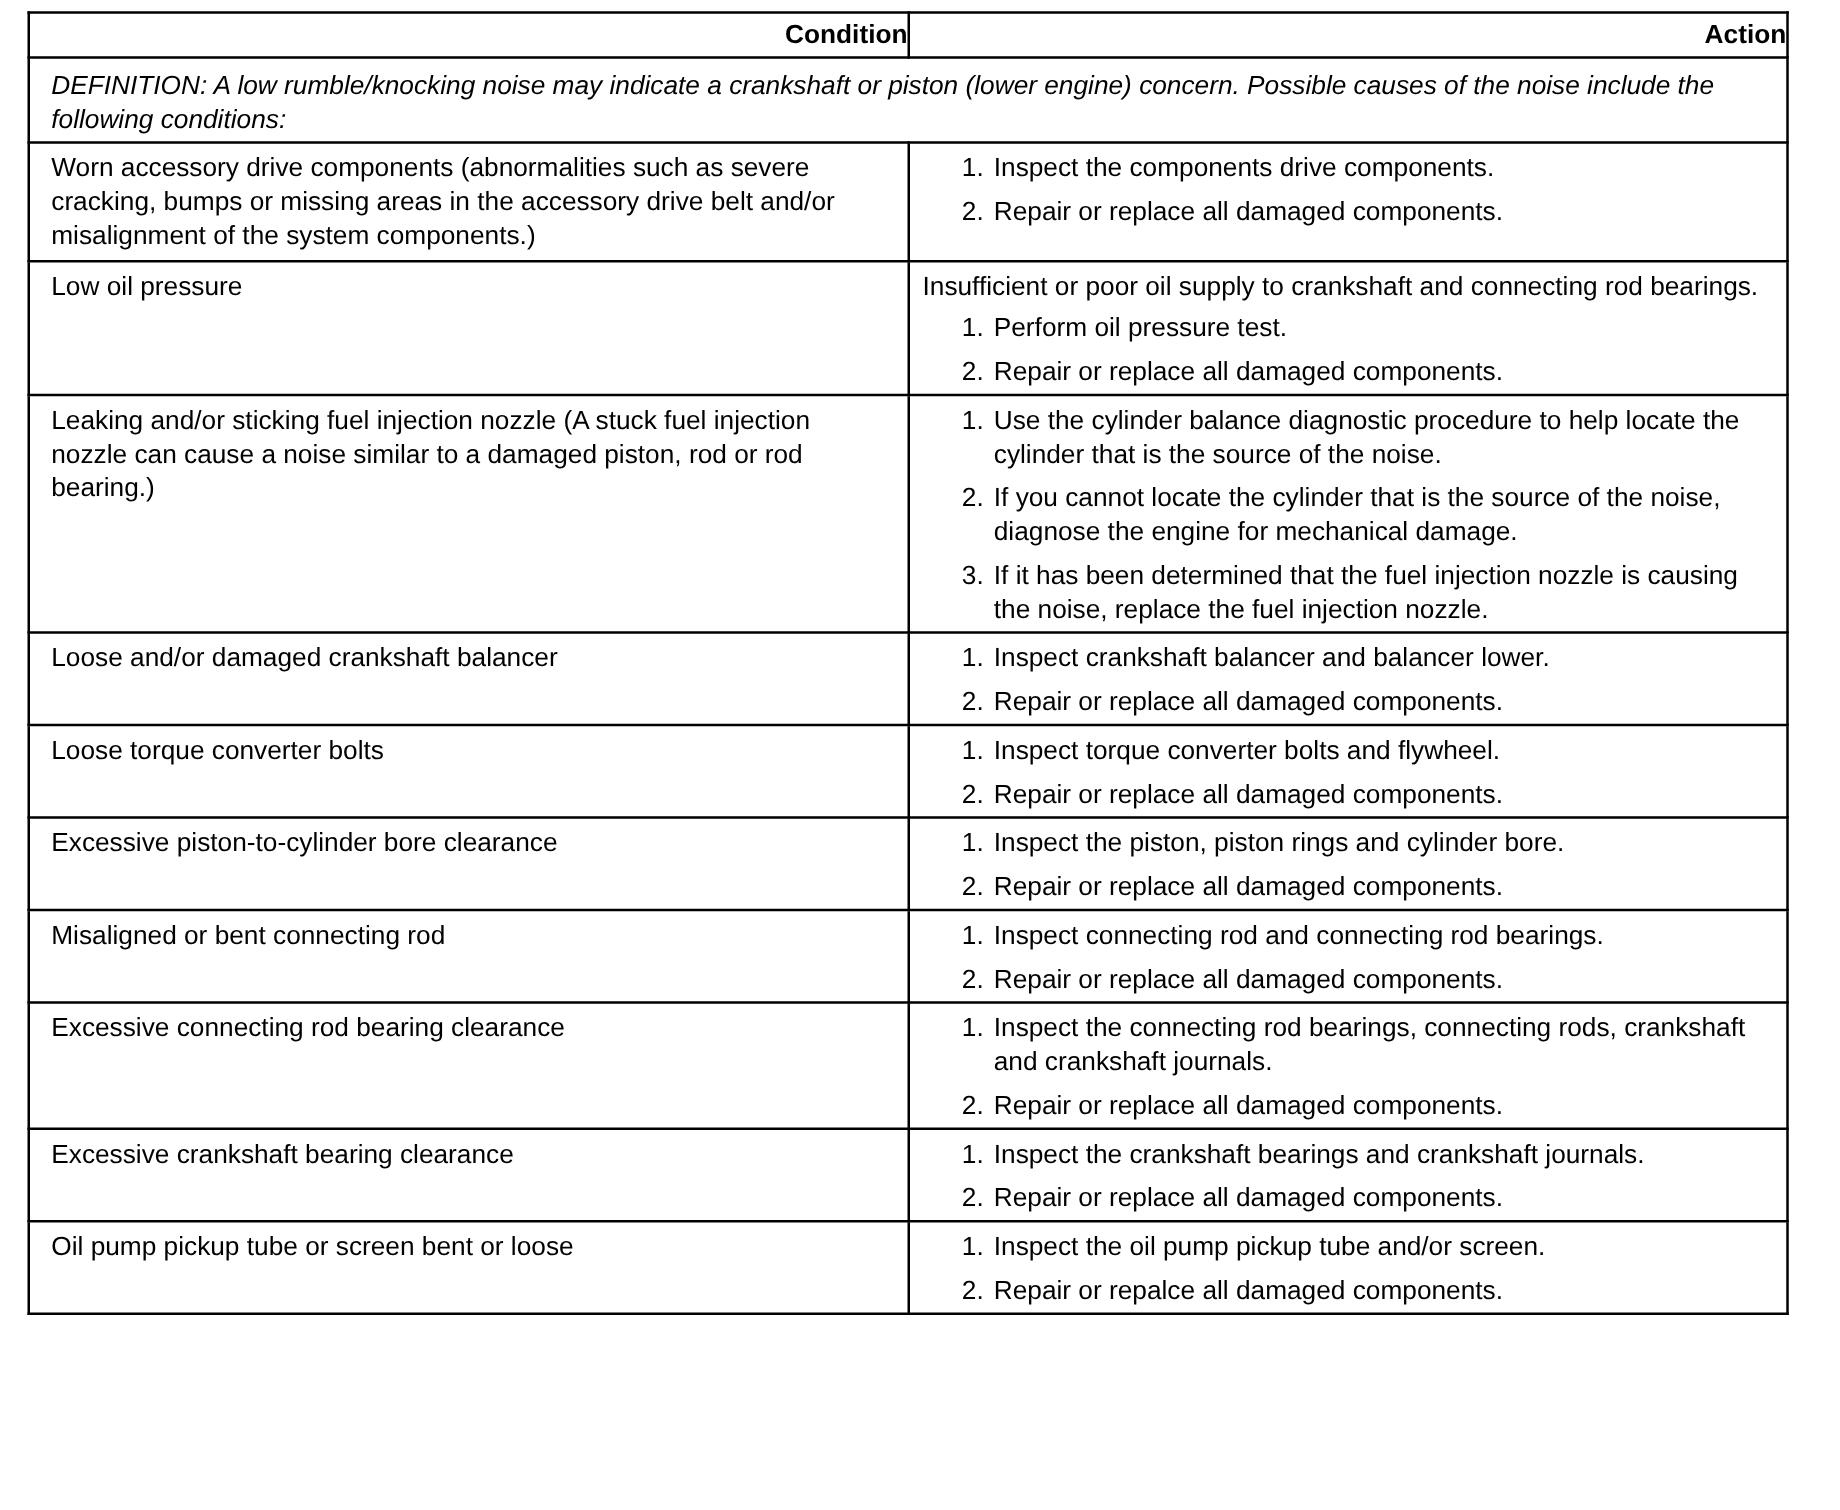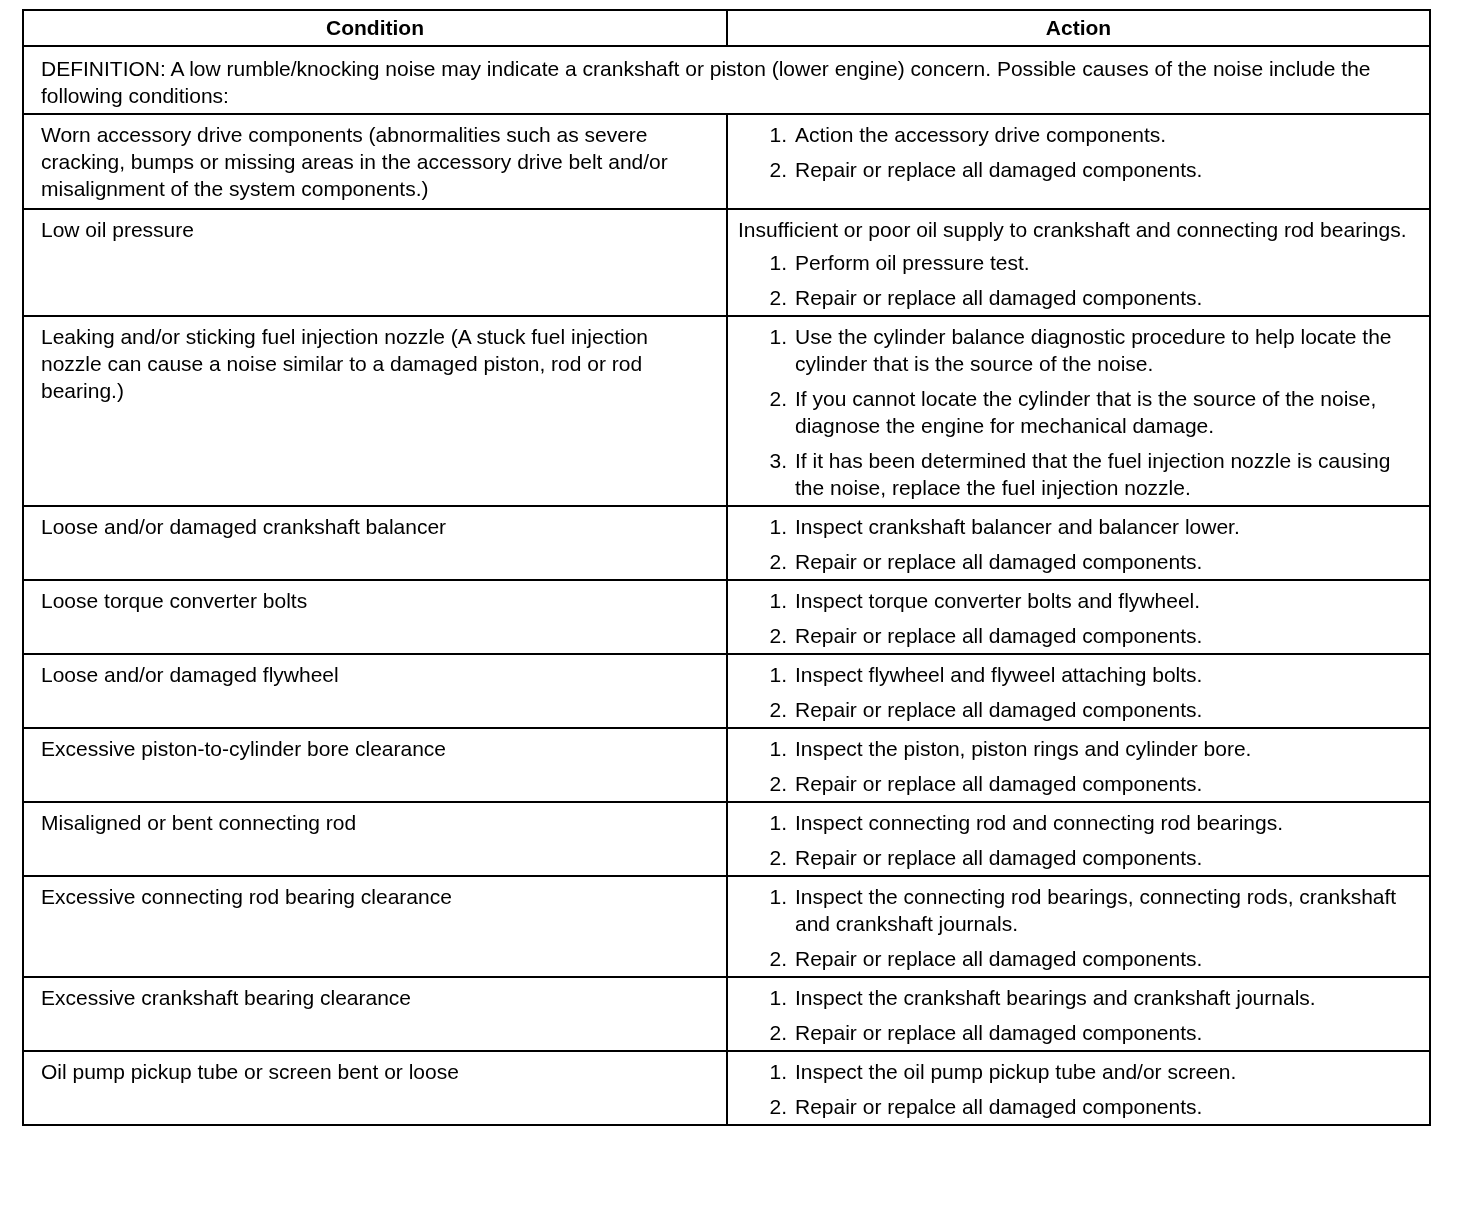--- a/index.html
+++ b/index.html
@@ -5,24 +5,24 @@
   html, body { margin: 0; padding: 0; background: #ffffff; }
   body { width: 1472px; height: 1208px; position: relative; overflow: hidden; }
   .doc-table {
     position: absolute; left: 22px; top: 9px; width: 1409px;
     border-collapse: collapse; table-layout: fixed;
     font-family: "Liberation Sans", sans-serif; font-size: 21px; color: #000;
     line-height: 27px;
   }
   .doc-table td, .doc-table th { border: 2.5px solid #000; vertical-align: top; }
   .doc-table th {
-    font-weight: bold; text-align: center; height: 31px; padding: 0; line-height: 34px;
+    font-weight: bold; text-align: right; height: 31px; padding: 0; line-height: 34px;
   }
   .col-cond { width: 704px; }
-  .def-cell { padding: 8px 16px 4px 17px; }
+  .def-cell { padding: 8px 16px 4px 17px; font-style: italic; }
   .cond-cell { padding: 6px 12px 6px 17px; }
   .action-cell { padding: 6px 10px 4px 10px; }
   .intro { margin: 0 0 6px 0; }
   .steps { margin: 0; padding: 0; list-style: none; }
   .step { display: flex; margin-bottom: 8px; }
   .step:last-child { margin-bottom: 0; }
   .step-num { width: 57px; text-align: right; padding-right: 8px; box-sizing: border-box; flex: none; }
   .step-text { flex: 1; }
 </style>
 </head>
@@ -43,21 +43,21 @@
     <tr>
       <td colspan="2" class="def-cell">DEFINITION: A low rumble/knocking noise may indicate a crankshaft or piston (lower engine) concern. Possible causes of the noise include the following conditions:</td>
     </tr>
   <tr>
     <td class="cond-cell">Worn accessory drive components (abnormalities such as severe cracking, bumps or missing areas in the accessory drive belt and/or misalignment of the system components.)</td>
     <td class="action-cell">
 
       <ol class="steps">
             <li class="step">
     <span class="step-num">1.</span>
-    <span class="step-text">Action the accessory drive components.</span>
+    <span class="step-text">Inspect the components drive components.</span>
   </li>
             <li class="step">
     <span class="step-num">2.</span>
     <span class="step-text">Repair or replace all damaged components.</span>
   </li>
           </ol>
     </td>
   </tr>
       <tr>
     <td class="cond-cell">Low oil pressure</td>
@@ -121,36 +121,20 @@
     <span class="step-text">Inspect torque converter bolts and flywheel.</span>
   </li>
             <li class="step">
     <span class="step-num">2.</span>
     <span class="step-text">Repair or replace all damaged components.</span>
   </li>
           </ol>
     </td>
   </tr>
       <tr>
-    <td class="cond-cell">Loose and/or damaged flywheel</td>
-    <td class="action-cell">
-
-      <ol class="steps">
-            <li class="step">
-    <span class="step-num">1.</span>
-    <span class="step-text">Inspect flywheel and flyweel attaching bolts.</span>
-  </li>
-            <li class="step">
-    <span class="step-num">2.</span>
-    <span class="step-text">Repair or replace all damaged components.</span>
-  </li>
-          </ol>
-    </td>
-  </tr>
-      <tr>
     <td class="cond-cell">Excessive piston-to-cylinder bore clearance</td>
     <td class="action-cell">
 
       <ol class="steps">
             <li class="step">
     <span class="step-num">1.</span>
     <span class="step-text">Inspect the piston, piston rings and cylinder bore.</span>
   </li>
             <li class="step">
     <span class="step-num">2.</span>

